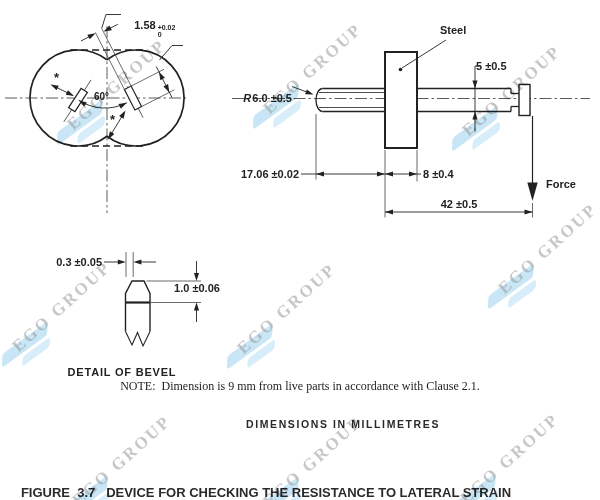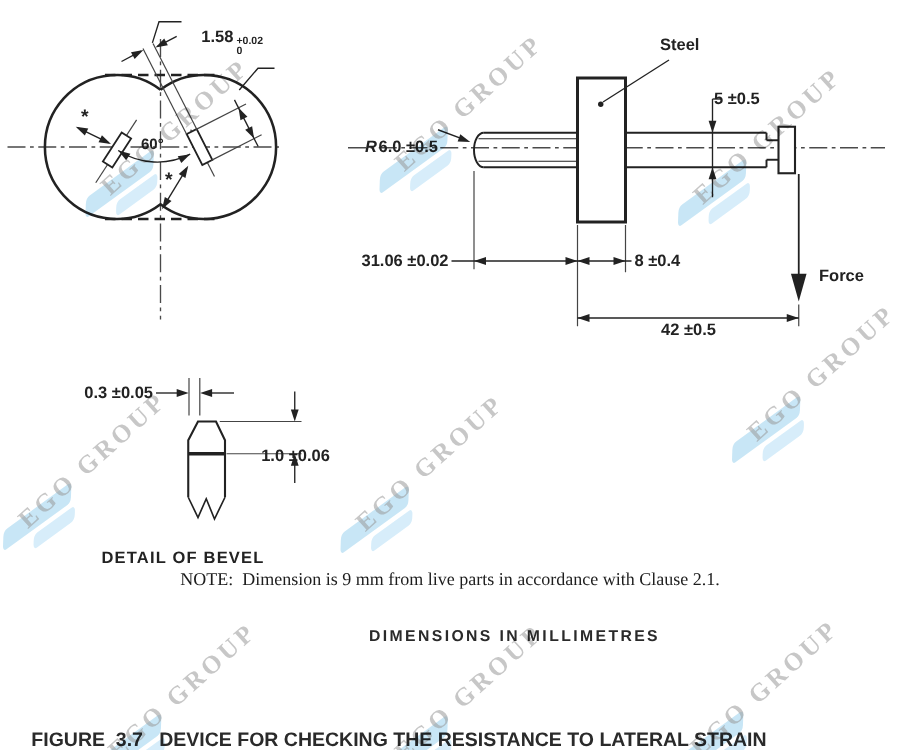--- a/index.html
+++ b/index.html
@@ -4,21 +4,21 @@
 <style>
   html,body{margin:0;padding:0;background:#fff;}
   #page{position:relative;width:600px;height:500px;background:#fff;overflow:hidden;
         font-family:"Liberation Sans",sans-serif;}
   svg{position:absolute;left:0;top:0;}
   .lbl{position:absolute;font:bold 11px/13px "Liberation Sans",sans-serif;color:#222;white-space:pre;}
   .tol{display:inline-flex;flex-direction:column;align-items:flex-start;
        font-size:7px;line-height:7px;font-weight:bold;margin-left:2px;transform:translateY(1px);}
   .it{font-style:italic;margin-right:1px;}
   .right{text-align:right;}
-  .center{text-align:center;margin-top:16px;}
+  .center{text-align:center;}
   .ast{position:absolute;font:bold 13px/13px "Liberation Sans",sans-serif;color:#222;}
   .bevel-title{position:absolute;font:bold 11px/13px "Liberation Sans",sans-serif;
                letter-spacing:.8px;color:#222;margin-top:12px;}
   .note-row{position:absolute;left:0;width:600px;text-align:center;
             font:12px/15px "Liberation Serif",serif;color:#1d1d1d;white-space:pre;}
   .units-row{position:absolute;left:0;width:600px;text-align:center;
              font:bold 10.5px/13px "Liberation Sans",sans-serif;letter-spacing:1.6px;color:#2a2a2a;margin-left:43px;}
   .figcap{position:absolute;left:0;width:532px;text-align:center;color:#2a2a2a;
           font:bold 13px/16px "Liberation Sans",sans-serif;white-space:pre;}
   
@@ -204,21 +204,21 @@
   </div>
   <div class="lbl" style="left:94px;top:90px;font-size:10px">60°</div>
   <div class="ast" style="left:54px;top:71px">*</div>
   <div class="ast" style="left:110px;top:113px">*</div>
 
   <div class="lbl right" style="left:228px;top:79px;width:64px">
     <span class="it">R</span><span>6.0 ±0.5</span>
   </div>
   <div class="lbl" style="left:440px;top:24px">Steel</div>
   <div class="lbl" style="left:476px;top:60px">5 ±0.5</div>
-  <div class="lbl right" style="left:219px;top:167.5px;width:80px">31.06 ±0.02</div>
+  <div class="lbl right" style="left:219px;top:167.5px;width:80px">17.06 ±0.02</div>
   <div class="lbl" style="left:423px;top:167.5px">8 ±0.4</div>
   <div class="lbl center" style="left:419px;top:198px;width:80px">42 ±0.5</div>
   <div class="lbl" style="left:546px;top:177.5px">Force</div>
 
   <div class="lbl right" style="left:38px;top:255.5px;width:64px">0.3 ±0.05</div>
   <div class="lbl center" style="left:165px;top:282px;width:64px">1.0 ±0.06</div>
   <div class="bevel-title" style="left:58px;top:353.5px;width:128px;text-align:center">DETAIL OF BEVEL</div>
 
   <div class="note-row" style="top:379px"><span>NOTE:</span><span>  </span><span>Dimension is 9 mm from live parts in accordance with Clause 2.1.</span></div>
 

